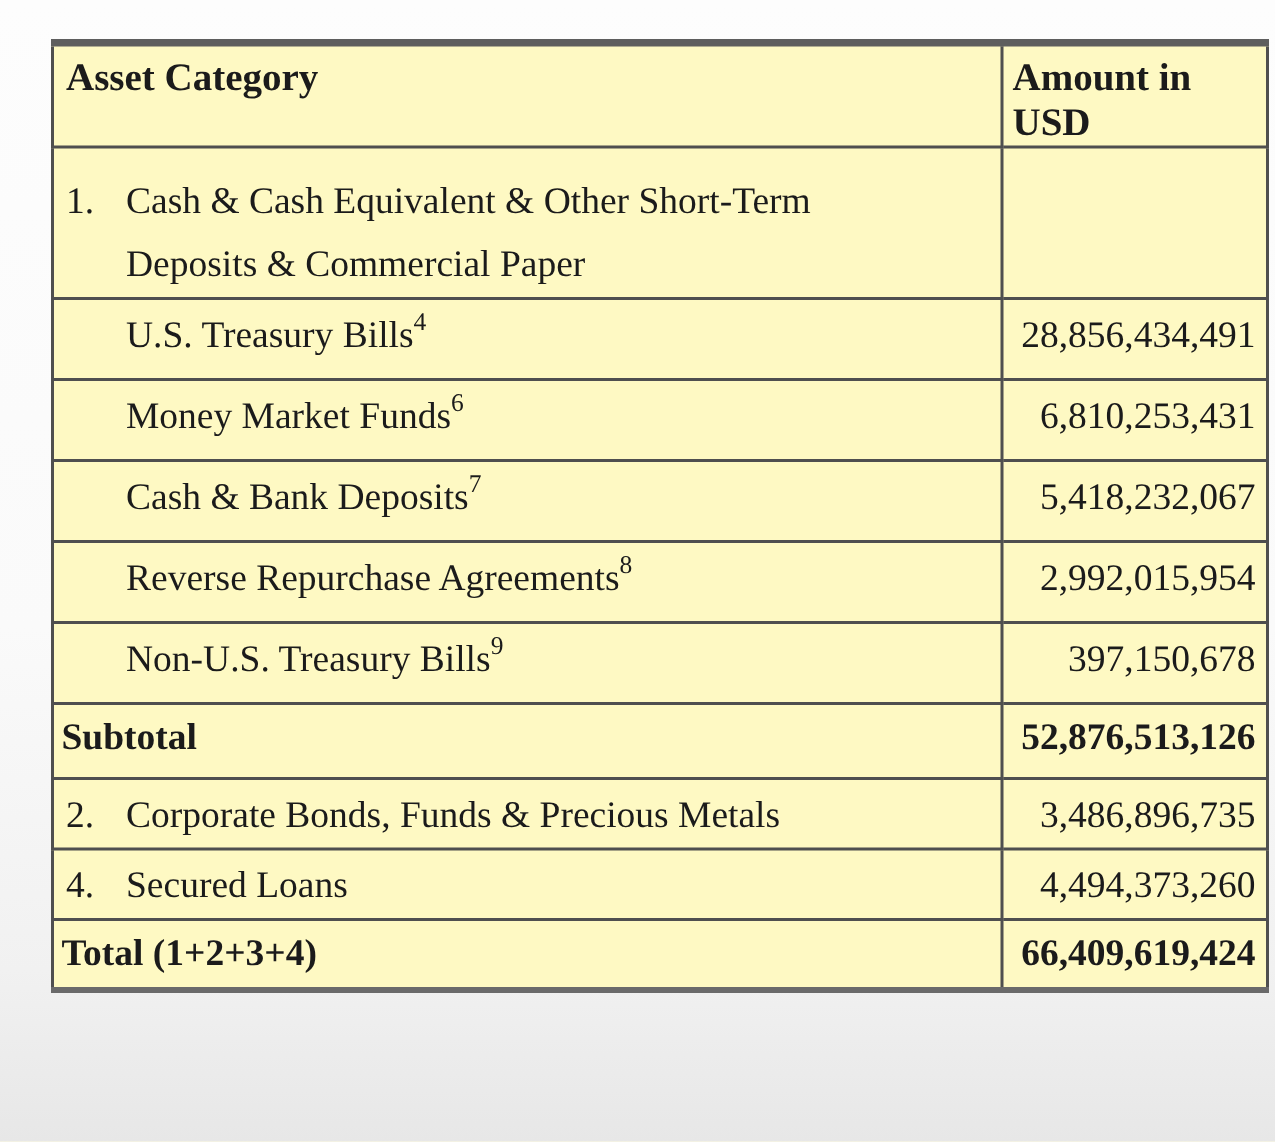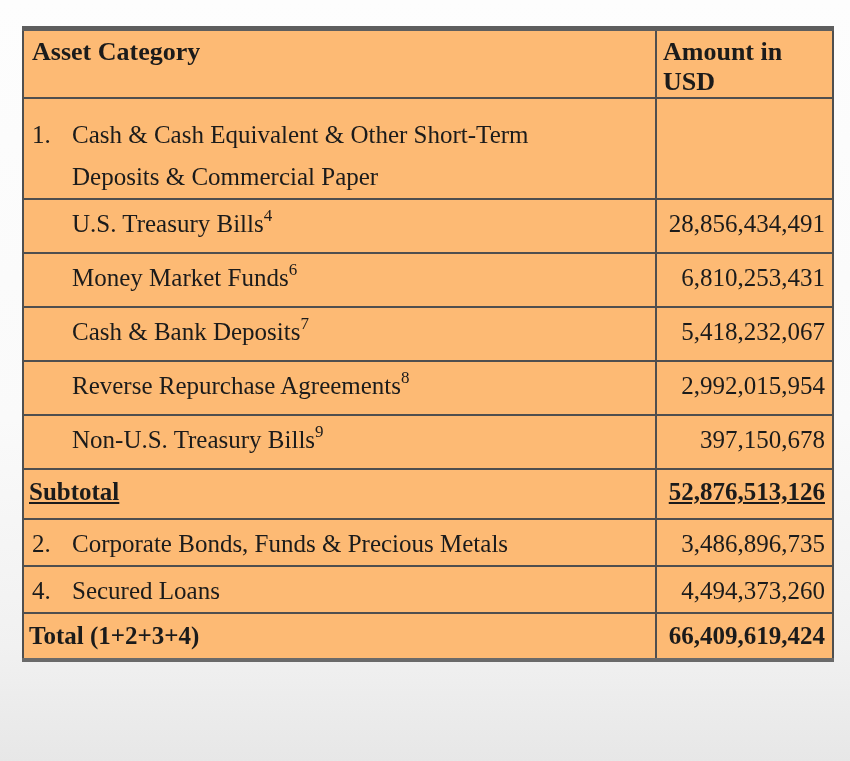--- a/index.html
+++ b/index.html
@@ -9,26 +9,26 @@
     height: 761px;
     overflow: hidden;
     font-family: "Liberation Serif", "DejaVu Serif", serif;
   }
   body {
     background: linear-gradient(180deg, #fdfdfd 0%, #fafafa 55%, #f1f1f1 85%, #e7e7e7 100%);
     position: relative;
   }
   .asset-table {
     position: absolute;
-    left: 22px;
+    left: 34px;
     top: 26px;
     width: 812px;
     border-collapse: collapse;
     table-layout: fixed;
-    background: #fdba74;
+    background: #fef9c3;
     color: #1b1b1b;
     border-left: 2px solid #4e4e4e;
     border-right: 2px solid #4e4e4e;
     border-top: 5px solid #5e5e5e;
     border-bottom: 4px solid #6a6a6a;
   }
   .col-asset  { width: 633px; }
   .col-amount { width: 177px; }
   th, td {
     border: 2px solid #4f4f4f;
@@ -60,21 +60,21 @@
 
   .row-category td { height: 47px; }
   .row-category .asset-cell { padding-left: 8px; }
 
   .row-number { display: inline-block; width: 40px; }
 
   .row-sub td { height: 54px; }
   .row-sub .asset-cell { padding-left: 48px; }
 
   .row-subtotal td, .row-total td { font-weight: bold; }
-  .row-subtotal td { height: 50px; padding-top: 8px; text-decoration: underline; }
+  .row-subtotal td { height: 50px; padding-top: 8px; }
   .row-total td    { height: 47px; padding-top: 8px; margin-left: 42px; }
   .row-subtotal .asset-cell, .row-total .asset-cell { padding-left: 5px; }
 
   sup.footnote {
     font-size: 17px;
     line-height: 0;
     vertical-align: 11px;
     font-weight: normal;
   }
 </style>

